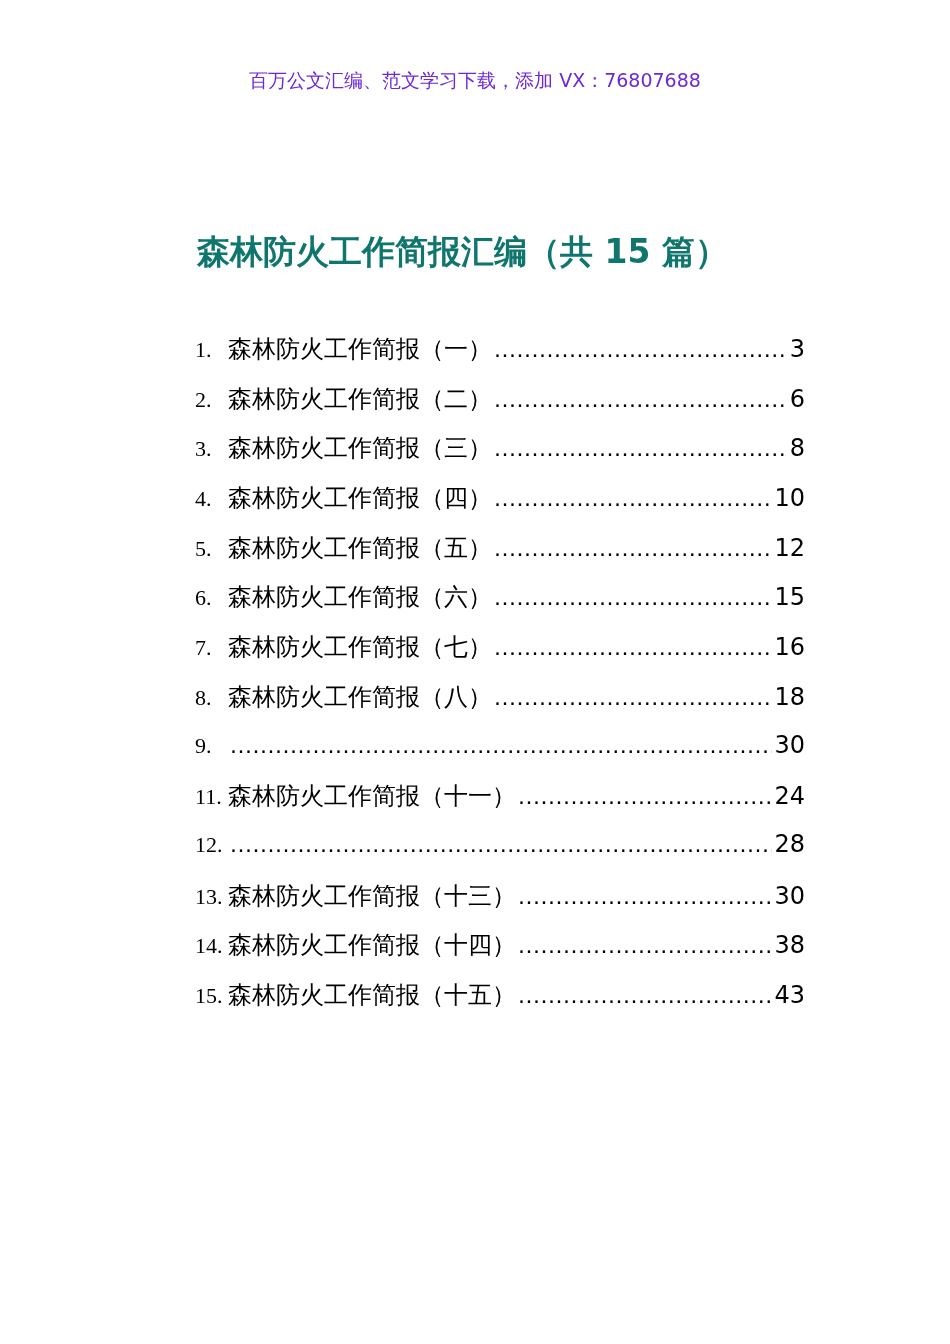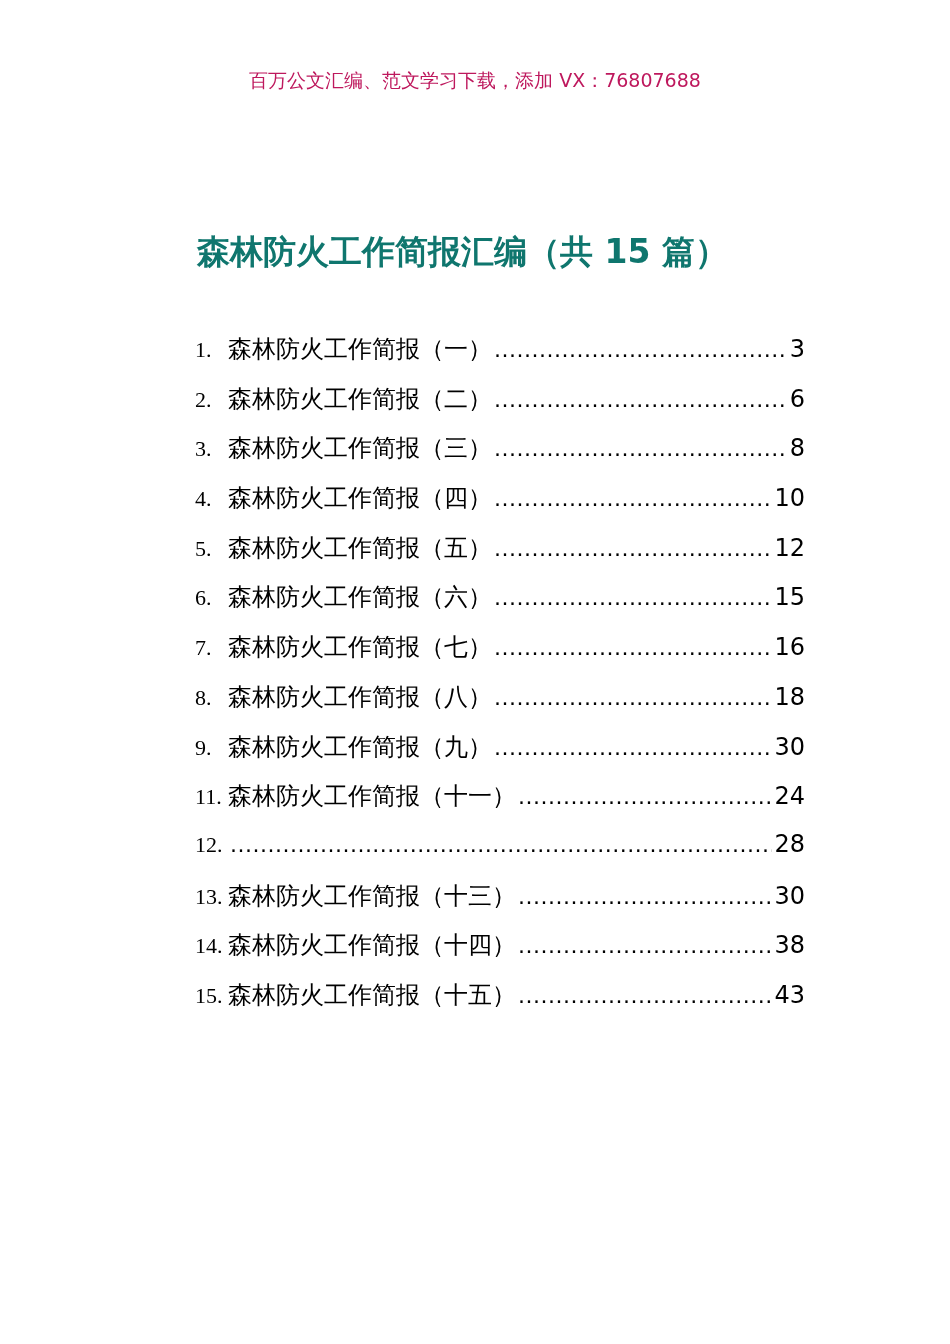--- a/index.html
+++ b/index.html
@@ -1,20 +1,20 @@
 <!DOCTYPE html>
 <html><head>
   <meta charset="utf-8">
   <style>
     html, body { margin: 0; padding: 0; background: #ffffff; }
     body { width: 950px; height: 1344px; position: relative; overflow: hidden; }
     .page { position: absolute; left: 0; top: 0; width: 950px; height: 1344px; background: #fff; }
     .header-note {
       position: absolute; left: 0; right: 0; top: 68px;
-      text-align: center; color: #be185d;
+      text-align: center; color: #6d28d9;
       font-family: "DejaVu Sans", sans-serif; font-size: 19px; letter-spacing: 0px;
     }
     .doc-title {
       position: absolute; left: 197px; top: 230px;
       font-family: "DejaVu Sans", sans-serif; font-weight: bold;
       font-size: 33px; color: #0f766e; white-space: nowrap;
     }
     .toc { position: absolute; left: 195px; top: 333px; width: 610px; }
     .toc-row {
       display: flex; align-items: baseline; height: 49.7px;
@@ -84,21 +84,20 @@
       <span class="toc-page">16</span>
     </div>
     <div class="toc-row">
       <span class="toc-num">8.</span>
       <span class="toc-label">森林防火工作简报（八）</span>
       <span class="toc-dots"></span>
       <span class="toc-page">18</span>
     </div>
     <div class="toc-row">
       <span class="toc-num">9.</span>
-      <span class="toc-label">森林防火工作简报（九）</span>
       <span class="toc-dots"></span>
       <span class="toc-page">30</span>
     </div>
     <div class="toc-row">
       <span class="toc-num">11.</span>
       <span class="toc-label">森林防火工作简报（十一）</span>
       <span class="toc-dots"></span>
       <span class="toc-page">24</span>
     </div>
     <div class="toc-row">

